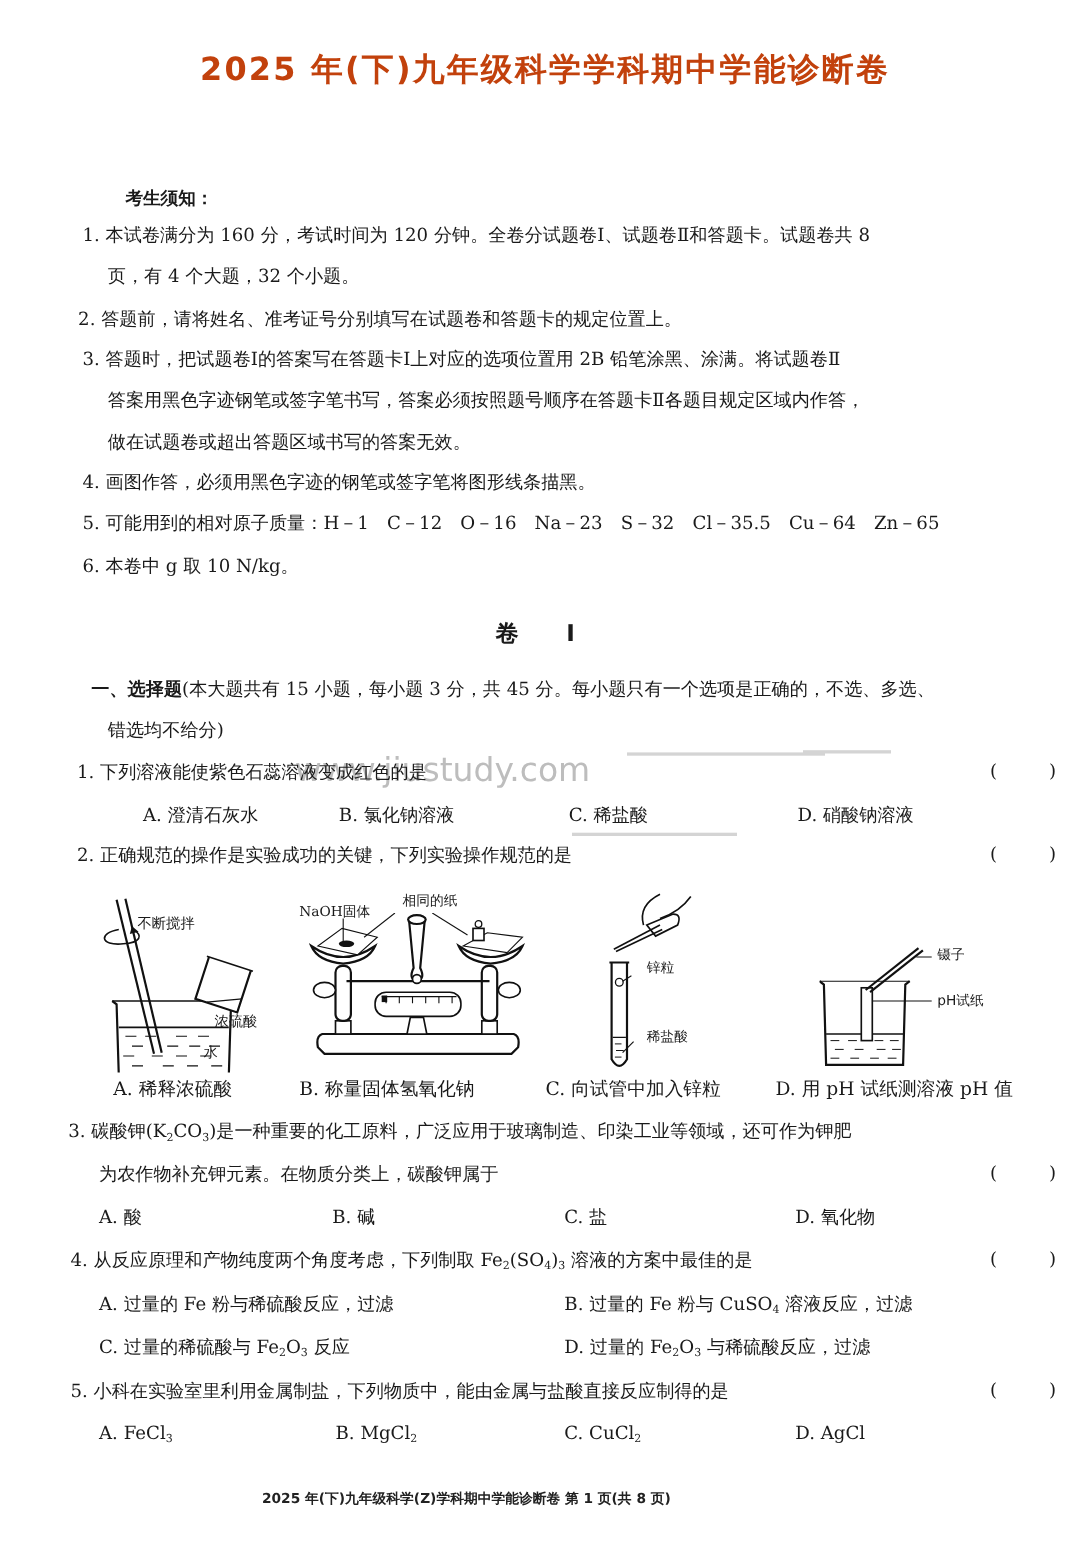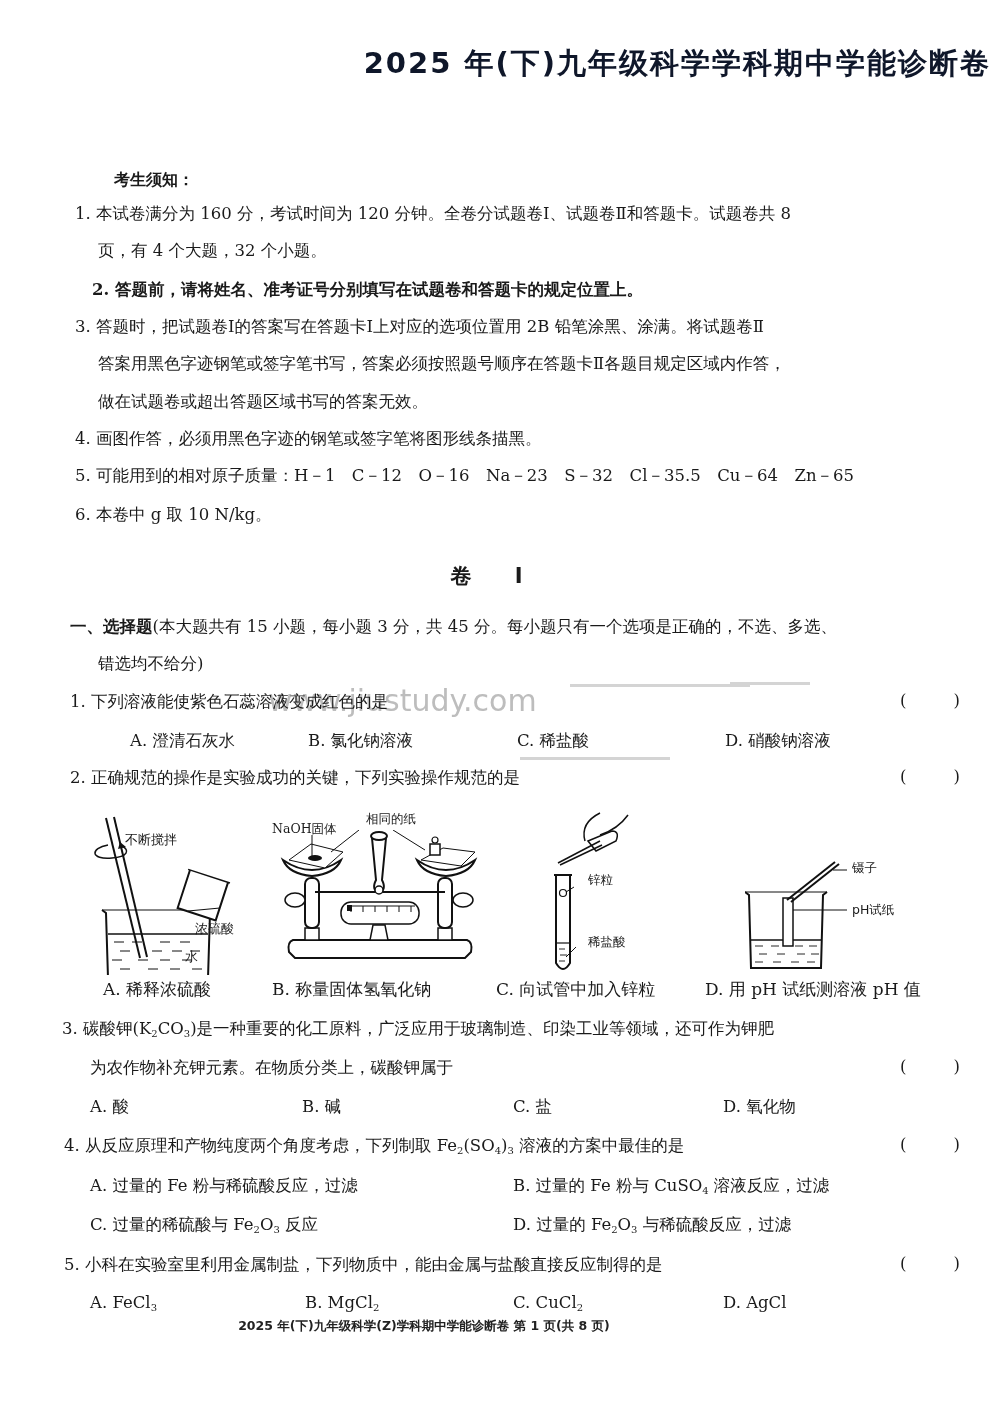--- a/index.html
+++ b/index.html
@@ -3,46 +3,46 @@
 <meta charset="utf-8">
 <style>
   html, body { margin: 0; padding: 0; background: #ffffff; }
   body {
     width: 991px; height: 1401px; position: relative; overflow: hidden;
     font-family: "DejaVu Serif", "Liberation Serif", serif;
     color: #1a1a1a;
   }
   .abs { position: absolute; }
   .title {
-    left: 0; width: 991px; top: 44px; text-align: right;
+    left: 0; width: 991px; top: 44px; text-align: center;
     font-family: "DejaVu Sans", sans-serif; font-size: 29px; font-weight: bold;
-    letter-spacing: 2px; color: #0f172a;
+    letter-spacing: 2px; color: #c2410c;
   }
   .txt { font-size: 16.5px; white-space: nowrap; line-height: 22px; }
   .notice-head { left: 75px; top: 170px; font-weight: bold; font-size: 16px; font-family: "DejaVu Sans", sans-serif; margin-left: 39px; }
   .paren { font-size: 16.5px; white-space: nowrap; width: 60px; display: flex; justify-content: space-between; }
   .sec-title { left: 0; width: 991px; text-align: center; top: 562px; font-size: 21px; font-weight: bold; font-family: "DejaVu Sans", sans-serif; letter-spacing: 18px; }
-  .bold { font-weight: bold; font-family: "DejaVu Sans", sans-serif; }
+  .bold { font-weight: bold; font-family: "DejaVu Sans", sans-serif; margin-left: 13px; }
   .watermark { left: 268px; top: 683px; font-family: "DejaVu Sans", sans-serif; font-size: 30px; color: #bdbdbd; letter-spacing: 0px; }
   .scanline { height: 3px; background: #d4d4d4; }
-  .footer { left: 0; width: 848px; text-align: center; top: 1318px; font-size: 12.5px; font-family: "DejaVu Sans", sans-serif; font-weight: bold; color: #222; }
+  .footer { left: 0; width: 848px; text-align: center; top: 1354px; font-size: 12.5px; font-family: "DejaVu Sans", sans-serif; font-weight: bold; color: #222; }
   sub { font-size: 10px; vertical-align: -3px; line-height: 0; }
   .fig { position: absolute; }
   .fig svg { display: block; }
   .cap { font-size: 17px; white-space: nowrap; }
 </style>
 </head>
 <body>
 
 <div class="abs title">2025 年(下)九年级科学学科期中学能诊断卷</div>
 
 <div class="abs notice-head">考生须知：</div>
 <div class="abs txt" style="left:75px; top:203px;">1. 本试卷满分为 160 分，考试时间为 120 分钟。全卷分试题卷Ⅰ、试题卷Ⅱ和答题卡。试题卷共 8</div>
 <div class="abs txt" style="left:98px; top:240px;">页，有 4 个大题，32 个小题。</div>
-<div class="abs txt" style="left:92px; top:279px;font-weight:bold;">2. 答题前，请将姓名、准考证号分别填写在试题卷和答题卡的规定位置上。</div>
+<div class="abs txt" style="left:71px; top:279px;">2. 答题前，请将姓名、准考证号分别填写在试题卷和答题卡的规定位置上。</div>
 <div class="abs txt" style="left:75px; top:316px;">3. 答题时，把试题卷Ⅰ的答案写在答题卡Ⅰ上对应的选项位置用 2B 铅笔涂黑、涂满。将试题卷Ⅱ</div>
 <div class="abs txt" style="left:98px; top:353px;">答案用黑色字迹钢笔或签字笔书写，答案必须按照题号顺序在答题卡Ⅱ各题目规定区域内作答，</div>
 <div class="abs txt" style="left:98px; top:391px;">做在试题卷或超出答题区域书写的答案无效。</div>
 <div class="abs txt" style="left:75px; top:428px;">4. 画图作答，必须用黑色字迹的钢笔或签字笔将图形线条描黑。</div>
 <div class="abs txt" style="left:75px; top:465px;">5. 可能用到的相对原子质量：H－1　C－12　O－16　Na－23　S－32　Cl－35.5　Cu－64　Zn－65</div>
 <div class="abs txt" style="left:75px; top:504px;">6. 本卷中 g 取 10 N/kg。</div>
 
 <div class="abs sec-title">卷 Ⅰ</div>
 <div class="abs txt" style="left:70px; top:616px;">
   <span class="bold">一、选择题</span><span>(本大题共有 15 小题，每小题 3 分，共 45 分。每小题只有一个选项是正确的，不选、多选、</span>

